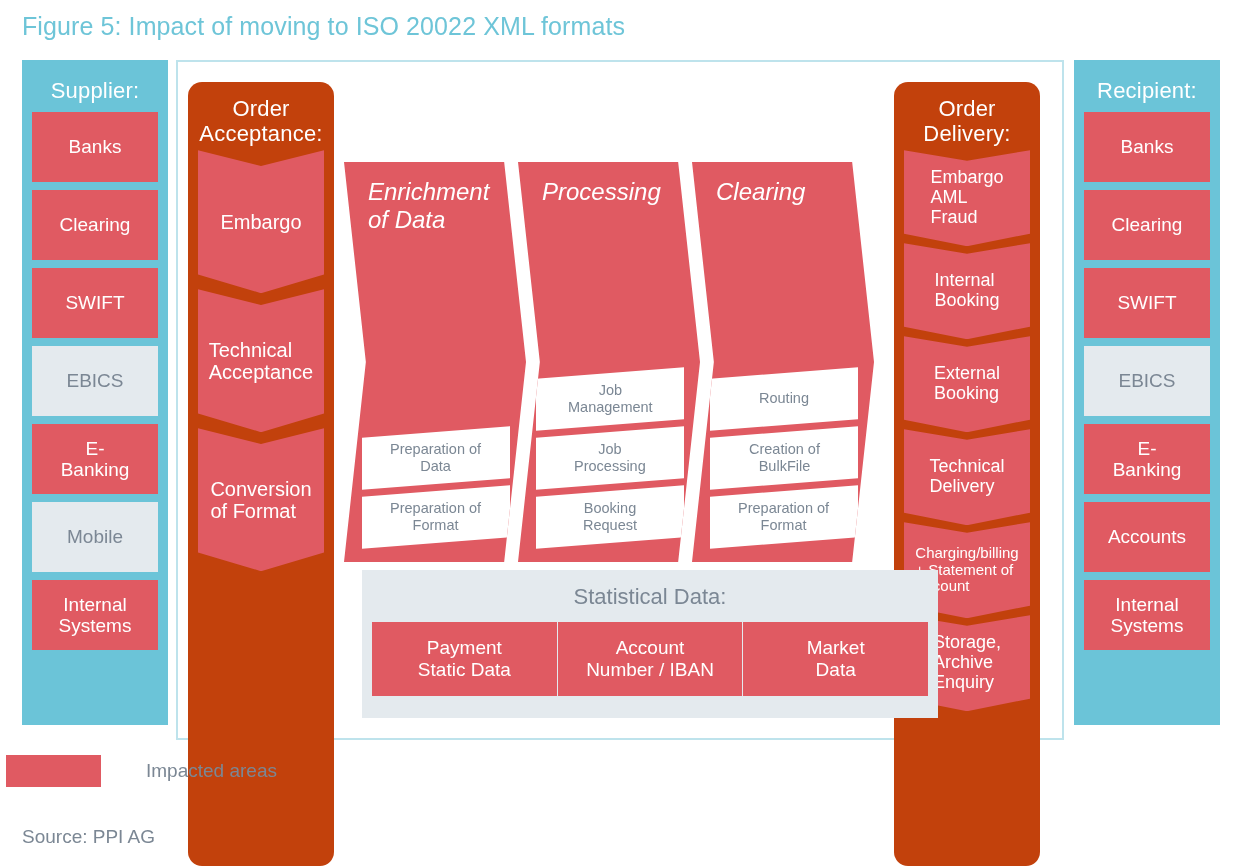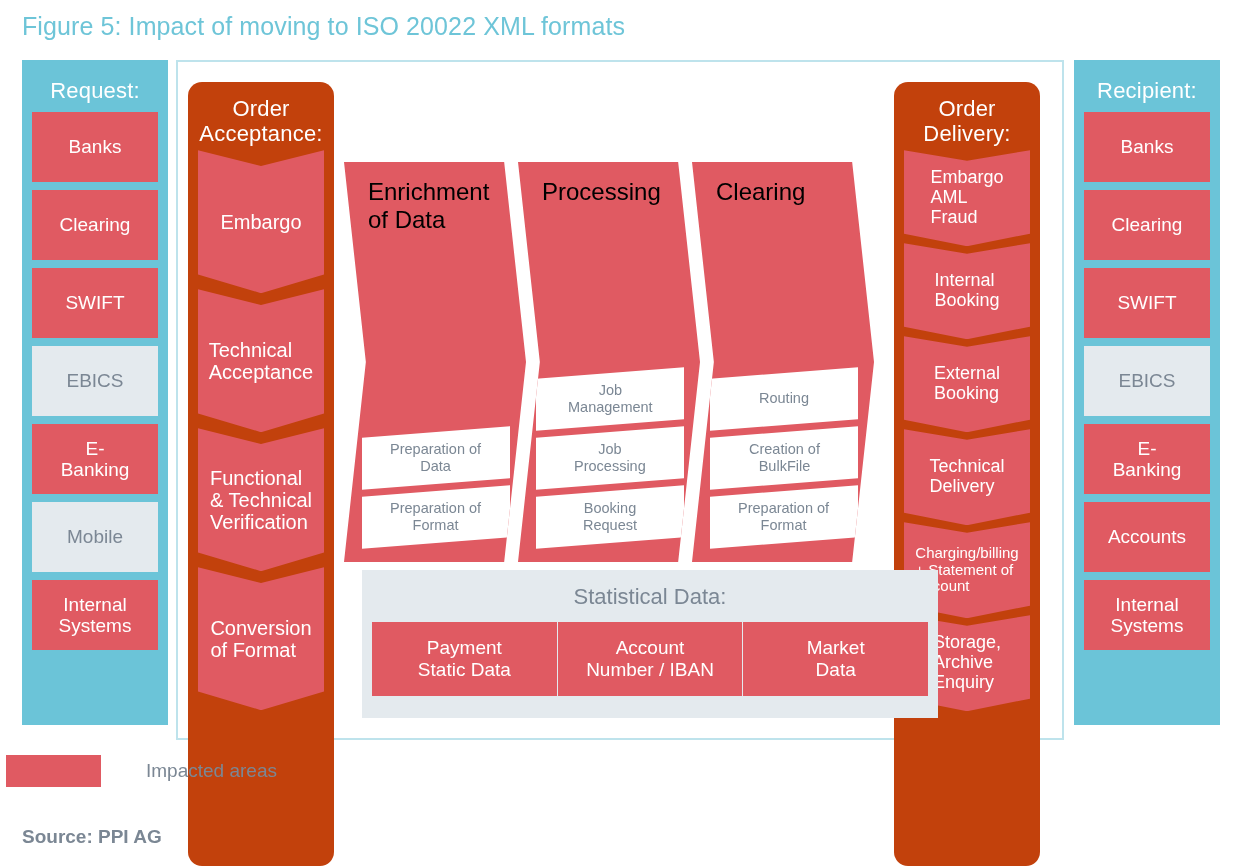--- a/index.html
+++ b/index.html
@@ -158,23 +158,24 @@
   }
   .proc.p1 { left: 0px; }
   .proc.p2 { left: 174px; }
   .proc.p3 { left: 348px; }
 
   .proc-title {
     position: absolute;
     left: 24px;
     top: 16px;
     right: 18px;
-    color: #000000;
+    color: #ffffff;
     font-size: 24px;
     line-height: 1.18;
+    font-style: italic;
   }
 
   .sub-stack {
     position: absolute;
     left: 18px;
     right: 16px;
     bottom: 12px;
   }
   .sub-box {
     background: #ffffff;
@@ -246,32 +247,31 @@
     margin-left: 45px;
     color: #7B8794;
     font-size: 19px;
   }
   .source {
     position: absolute;
     left: 22px;
     top: 826px;
     color: #7B8794;
     font-size: 19px;
-    font-weight: bold;
   }
 </style>
 </head>
 <body>
 
 <div class="fig-title">Figure 5: Impact of moving to ISO 20022 XML formats</div>
 
 <div class="stage">
 
   <div class="party-col left">
-    <div class="party-title">Request:</div>
+    <div class="party-title">Supplier:</div>
     <div id="supplier-items">
         <div class="party-box impacted">
           <span>Banks</span>
         </div>
         <div class="party-box impacted">
           <span>Clearing</span>
         </div>
         <div class="party-box impacted">
           <span>SWIFT</span>
         </div>
@@ -293,23 +293,20 @@
   <div class="center-frame">
 
     <div class="stage-col accept">
       <div class="stage-title">Order<br>Acceptance:</div>
       <div class="chev-wrap" id="accept-steps">
           <div class="chev">
             <span>Embargo</span>
           </div>
           <div class="chev">
             <span>Technical<br>Acceptance</span>
-          </div>
-          <div class="chev">
-            <span>Functional<br>&amp; Technical<br>Verification</span>
           </div>
           <div class="chev">
             <span>Conversion<br>of Format</span>
           </div>
         </div>
     </div>
 
     <div class="stage-col deliver">
       <div class="stage-title">Order<br>Delivery:</div>
       <div class="chev-wrap" id="deliver-steps">

